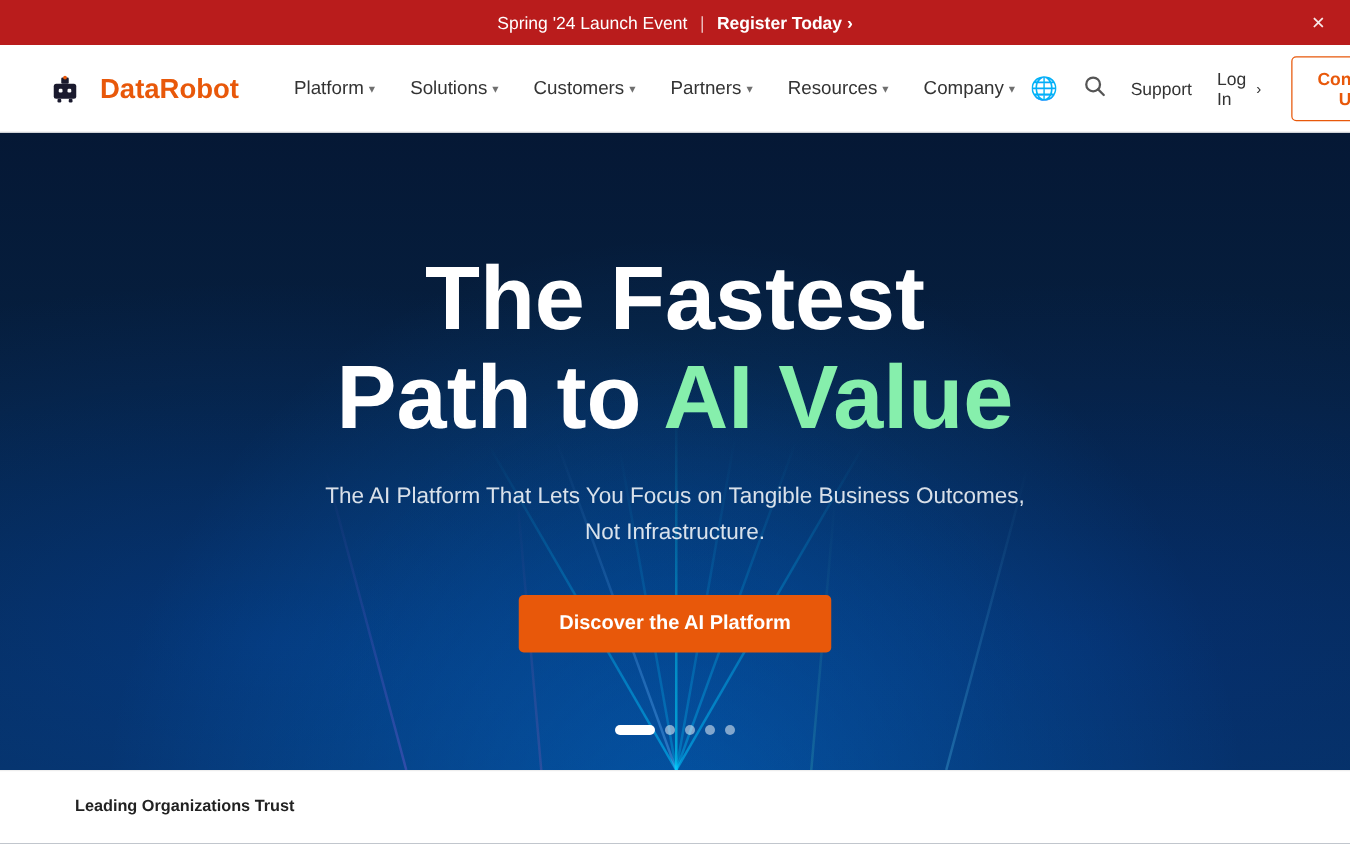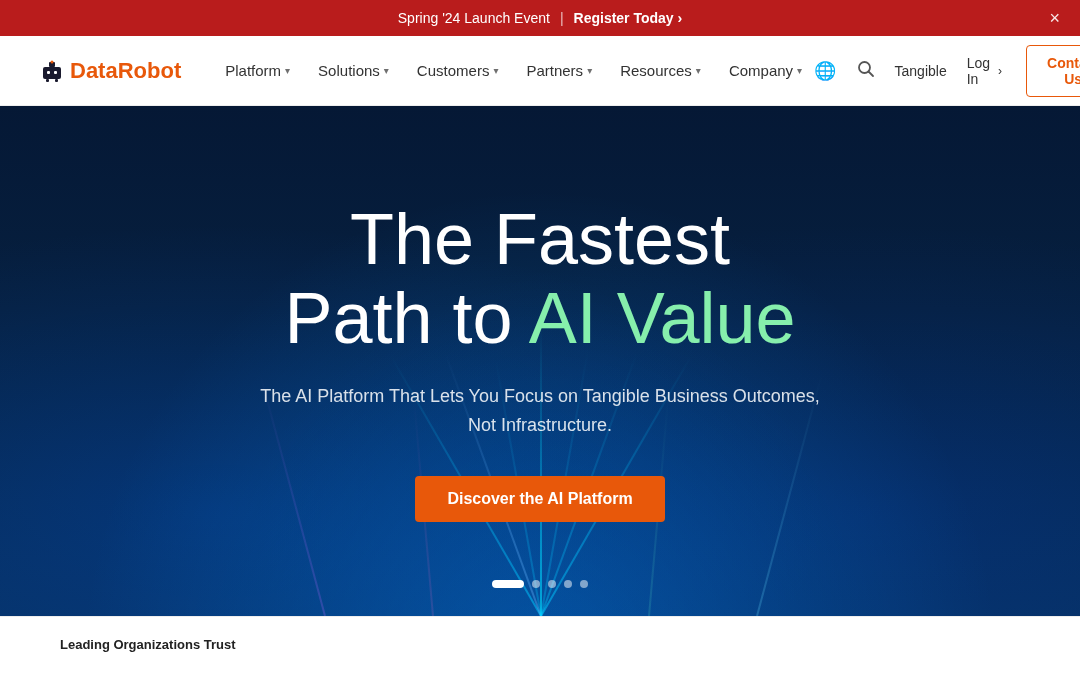--- a/index.html
+++ b/index.html
@@ -52,21 +52,21 @@
       z-index: 100;
     }
     .header-left {
       display: flex;
       align-items: center;
       gap: 32px;
     }
     .logo {
       display: flex;
       align-items: center;
-      gap: 6px;
+      gap: 16px;
       text-decoration: none;
     }
     .logo-text {
       font-size: 22px;
       font-weight: 700;
       color: #1a1a2e;
     }
     .logo-text span {
       color: #e8580a;
     }
@@ -184,21 +184,21 @@
     .beam:nth-child(11) { left: 60%; height: 220px; transform: rotate(5deg); opacity: 0.3; background: linear-gradient(to top, rgba(100,255,200,0.5), transparent); }
 
     .hero-content {
       position: relative;
       z-index: 10;
       max-width: 760px;
       padding: 0 40px;
     }
     .hero-title {
       font-size: 72px;
-      font-weight: 400;
+      font-weight: 700;
       color: white;
       line-height: 1.1;
       margin-bottom: 24px;
     }
     .hero-title-blue {
       color: #86efac;
     }
     .hero-subtitle {
       font-size: 18px;
       color: rgba(255,255,255,0.85);
@@ -337,21 +337,21 @@
 
   <div class="header-right">
     <div class="header-util">
       <span class="util-icon">🌐</span>
       <span class="util-icon">
         <svg width="18" height="18" viewBox="0 0 18 18" fill="none">
           <circle cx="7.5" cy="7.5" r="5.5" stroke="#555" stroke-width="1.8"></circle>
           <line x1="11.5" y1="11.5" x2="16" y2="16" stroke="#555" stroke-width="1.8" stroke-linecap="round"></line>
         </svg>
       </span>
-      <span class="util-link">Tangible</span>
+      <span class="util-link">Support</span>
       <span class="login-link">
         <span>Log In</span>
         <span class="arrow">›</span>
       </span>
     </div>
     <button class="btn-contact">Contact Us</button>
 
   </div>
 </header>
 

